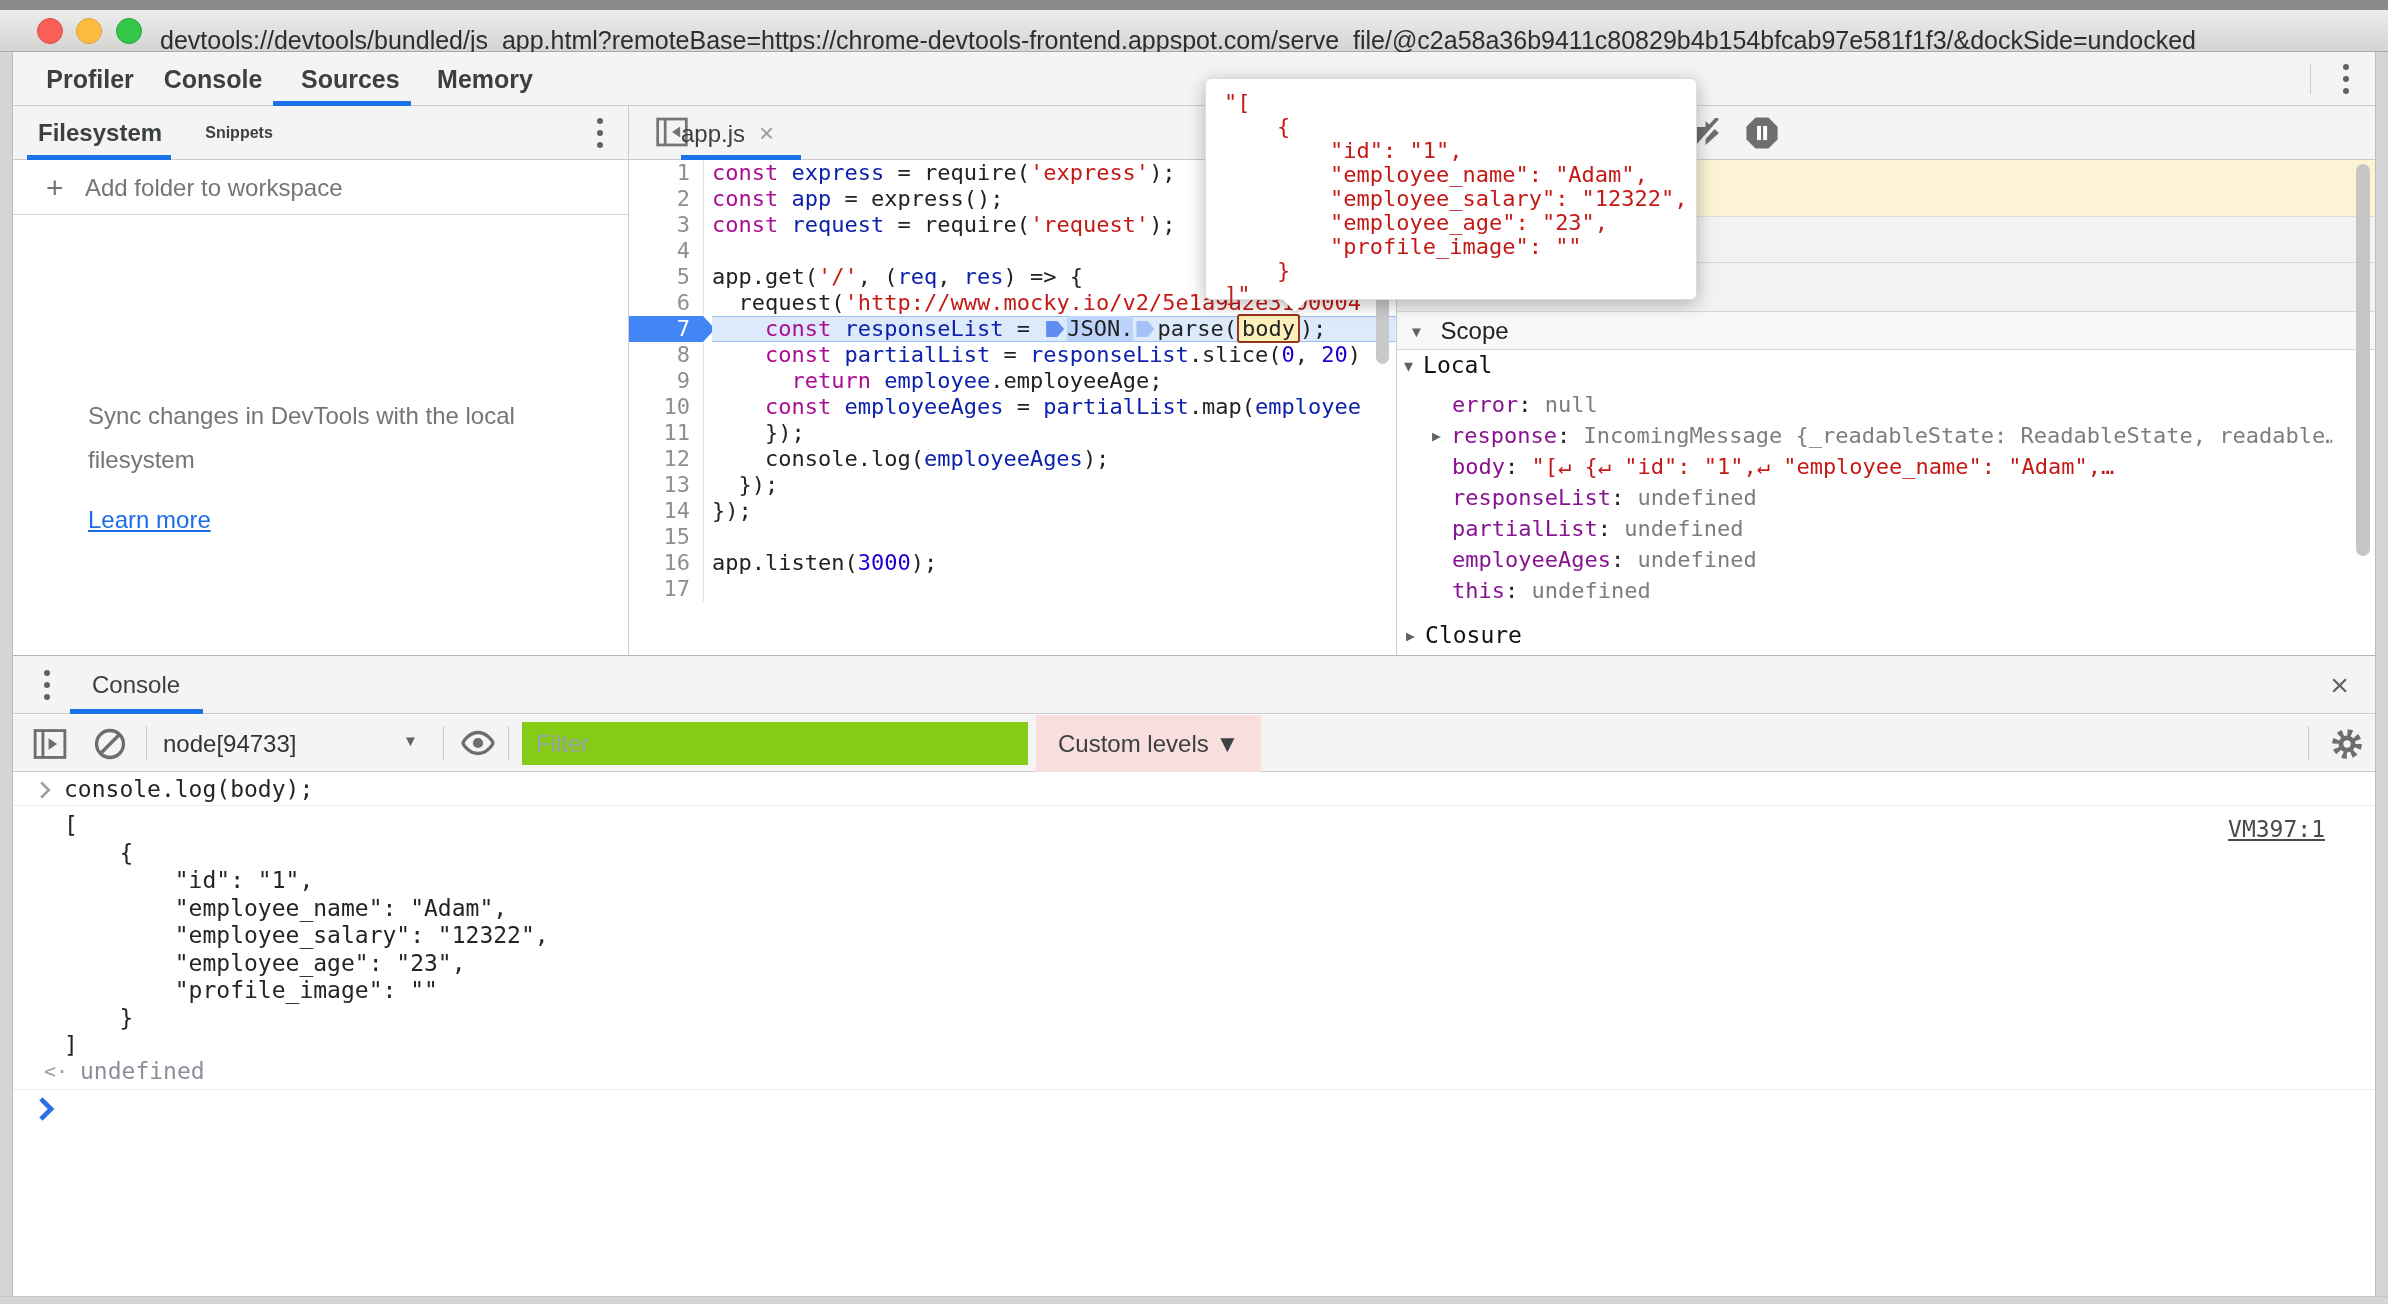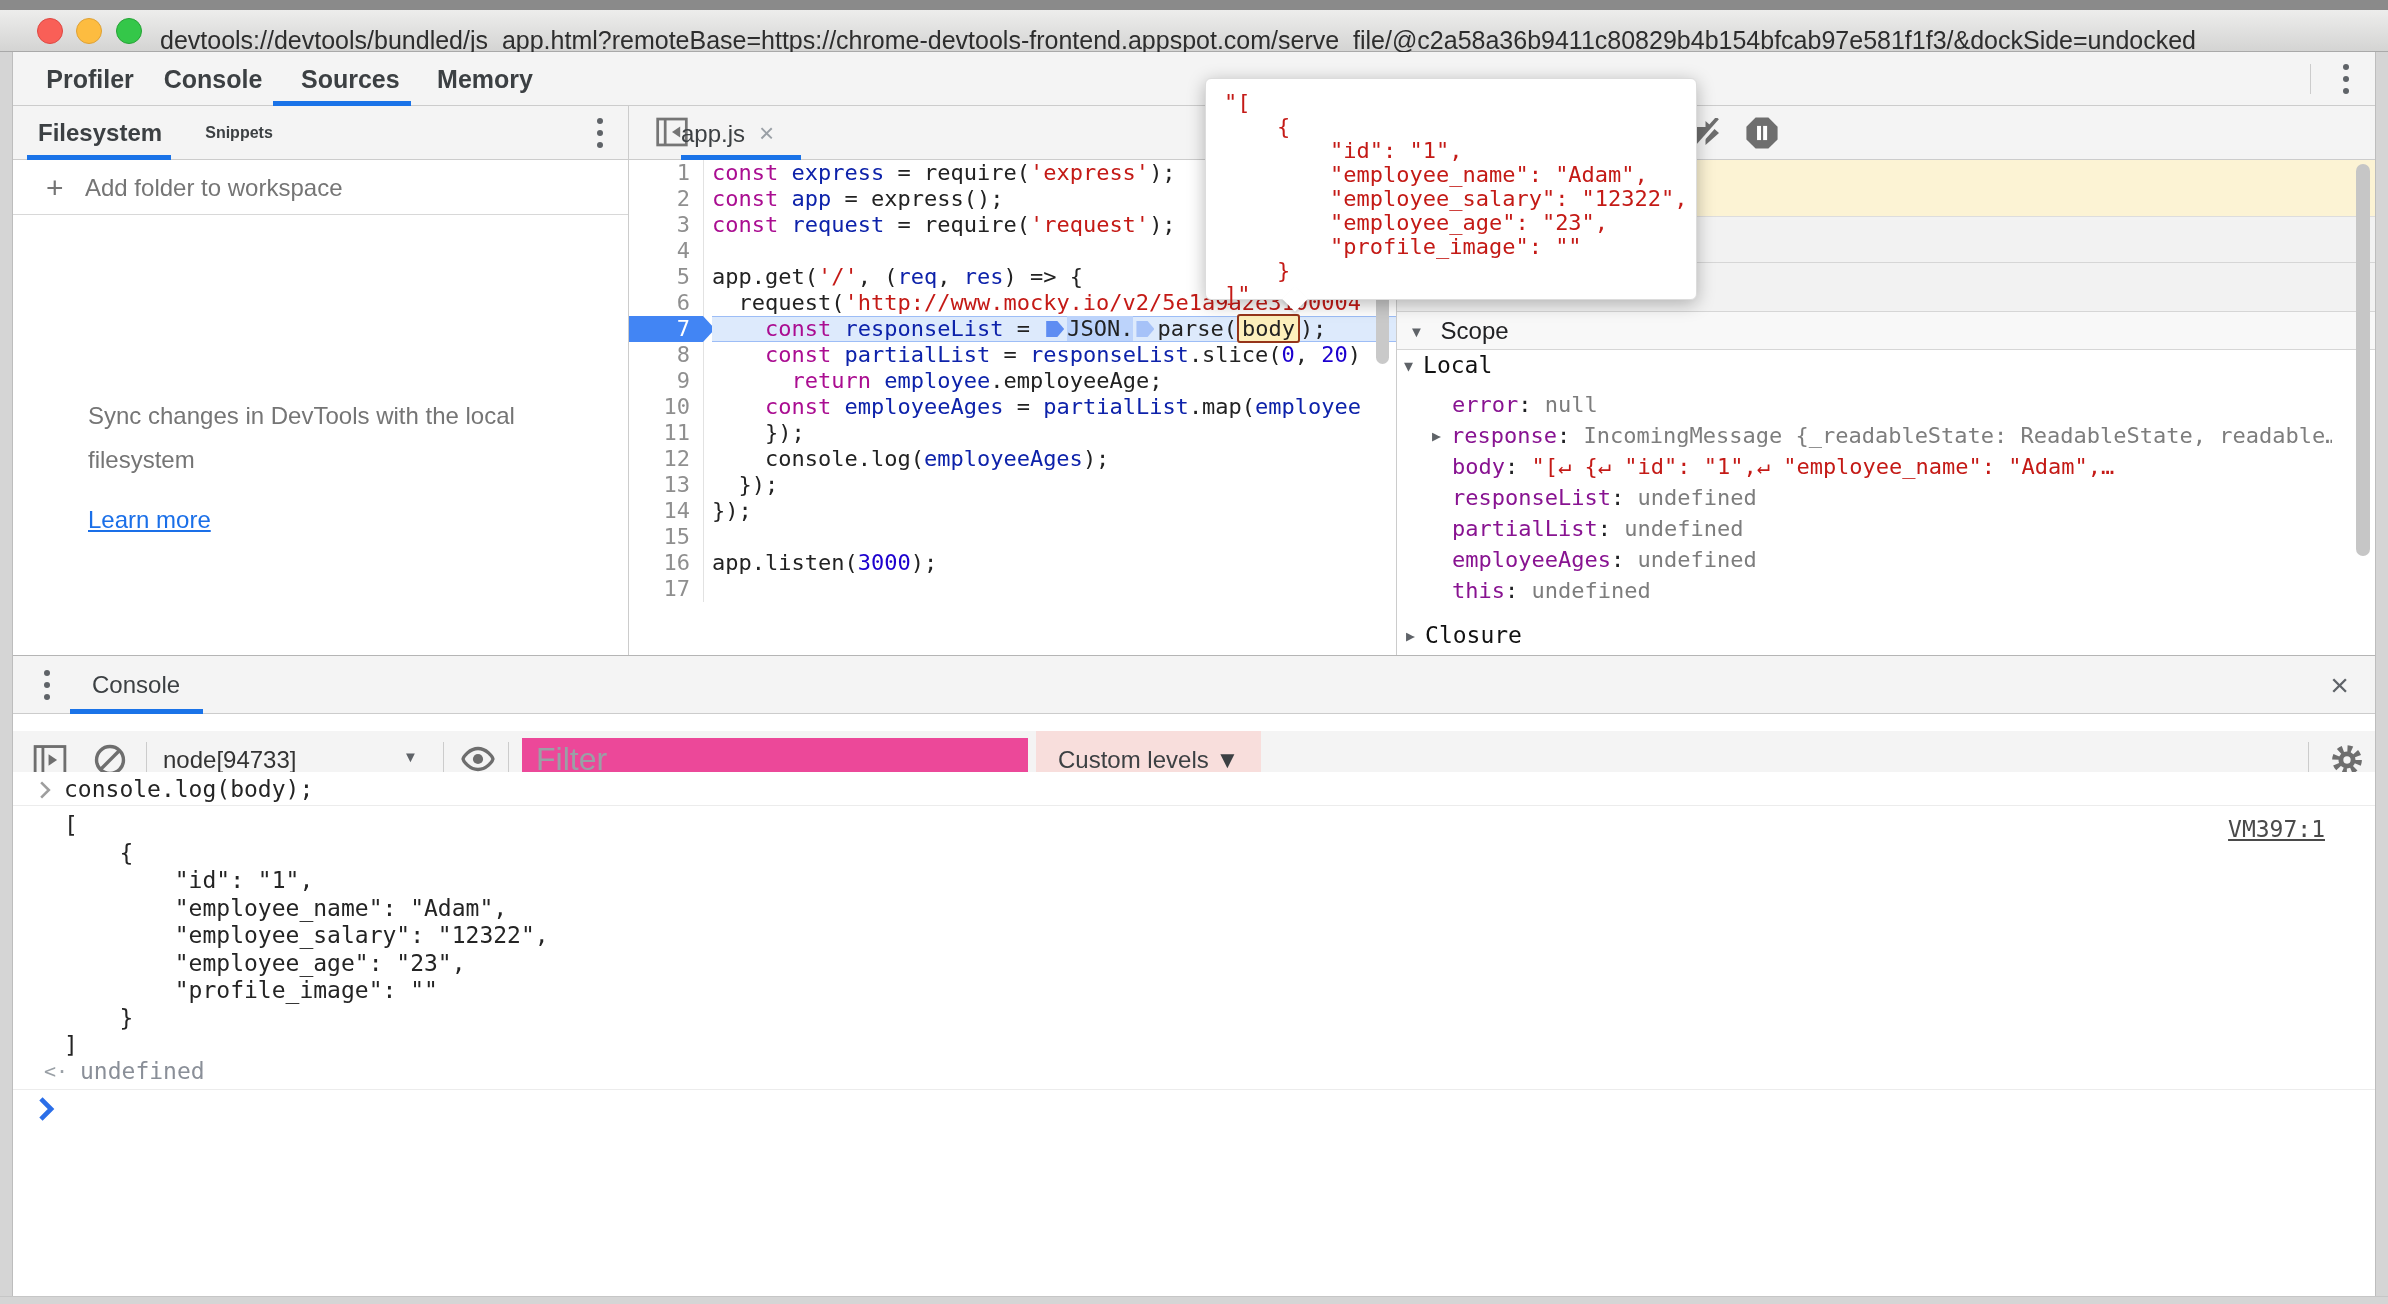--- a/index.html
+++ b/index.html
@@ -90,25 +90,25 @@
            border-radius:6px;box-shadow:0 4px 18px rgba(0,0,0,.28);z-index:50;}
   .tooltip pre{margin:0;padding:12px 18px;font-family:"DejaVu Sans Mono",monospace;font-size:22px;
                line-height:24px;color:#c41a16;}
   .tipcaret{position:absolute;left:80px;bottom:-9px;width:18px;height:18px;background:#fff;
             transform:rotate(45deg);box-shadow:2px 2px 3px rgba(0,0,0,.12);}
 
   
   .consoletop{left:13px;top:655px;width:2362px;height:59px;background:#f4f4f4;
               border-top:1px solid #b5b5b5;border-bottom:1px solid #ccc;}
   .ctab{position:absolute;left:79px;top:0;height:58px;line-height:58px;font-size:24px;color:#3c4043;}
-  .ctoolbar{left:13px;top:715px;width:2362px;height:57px;background:#f4f4f4;border-bottom:1px solid #ccc;margin-top:16px;}
+  .ctoolbar{left:13px;top:715px;width:2362px;height:57px;background:#f4f4f4;border-bottom:1px solid #ccc;}
   .ctxlabel{position:absolute;left:150px;top:0;height:57px;line-height:57px;font-size:24px;color:#333;}
   .ddown{font-size:15px;color:#5f6368;}
-  .filter{position:absolute;left:509px;top:7px;width:506px;height:43px;background:#ec4899;border:none;
-          font-size:32px;padding:0 14px;color:#333;outline:none;}
+  .filter{position:absolute;left:509px;top:7px;width:506px;height:43px;background:#84cc16;border:none;
+          font-size:24px;padding:0 14px;color:#333;outline:none;}
   .filter::placeholder{color:#9aa0a6;}
   .levels{position:absolute;left:1023px;top:0;height:57px;line-height:57px;padding:0 22px;
           background:#f8dedc;font-size:24px;color:#3c4043;}
   .logarea{left:13px;top:772px;width:2362px;height:524px;background:#fff;
            font-family:"DejaVu Sans Mono",monospace;font-size:23px;color:#242424;}
   .echrow{position:absolute;left:0;top:0;width:2362px;height:34px;border-bottom:1px solid #ececec;line-height:34px;}
   .echtxt{position:absolute;left:51px;}
   .outpre{position:absolute;left:51px;top:40px;margin:0;line-height:27.5px;white-space:pre;}
   .srclink{position:absolute;right:50px;top:44px;color:#4a4a4a;text-decoration:underline;}
   .undefrow{position:absolute;left:0;top:281px;width:2362px;height:37px;border-bottom:1px solid #ececec;

